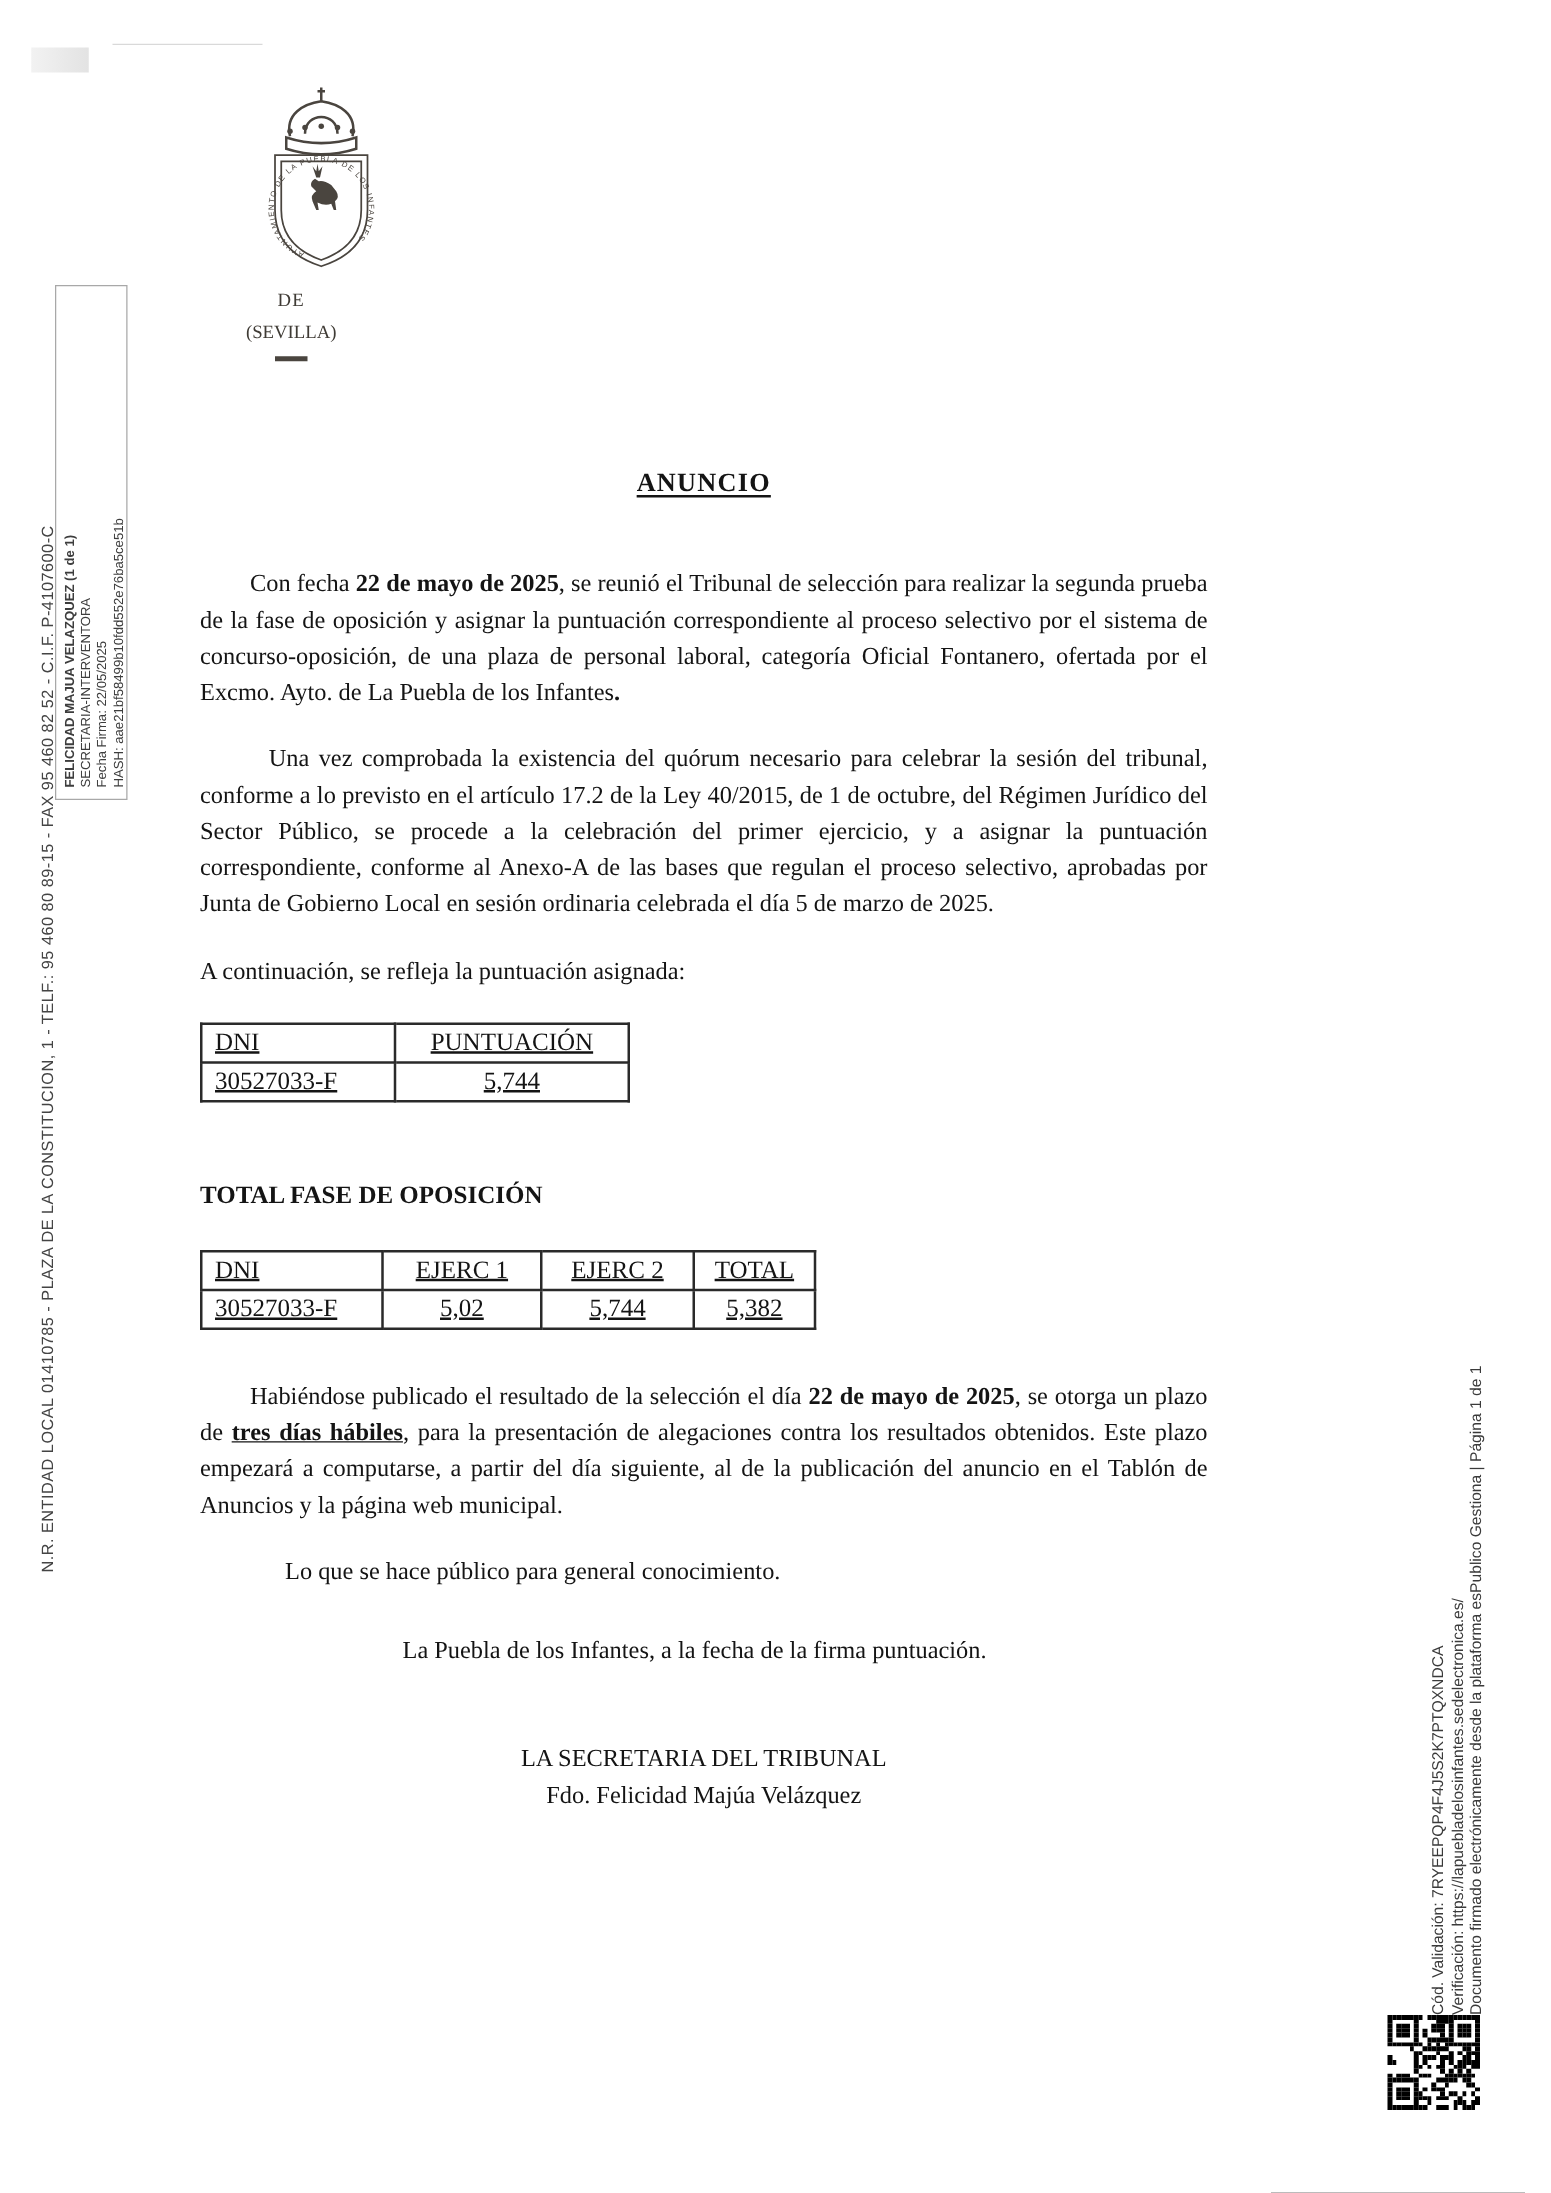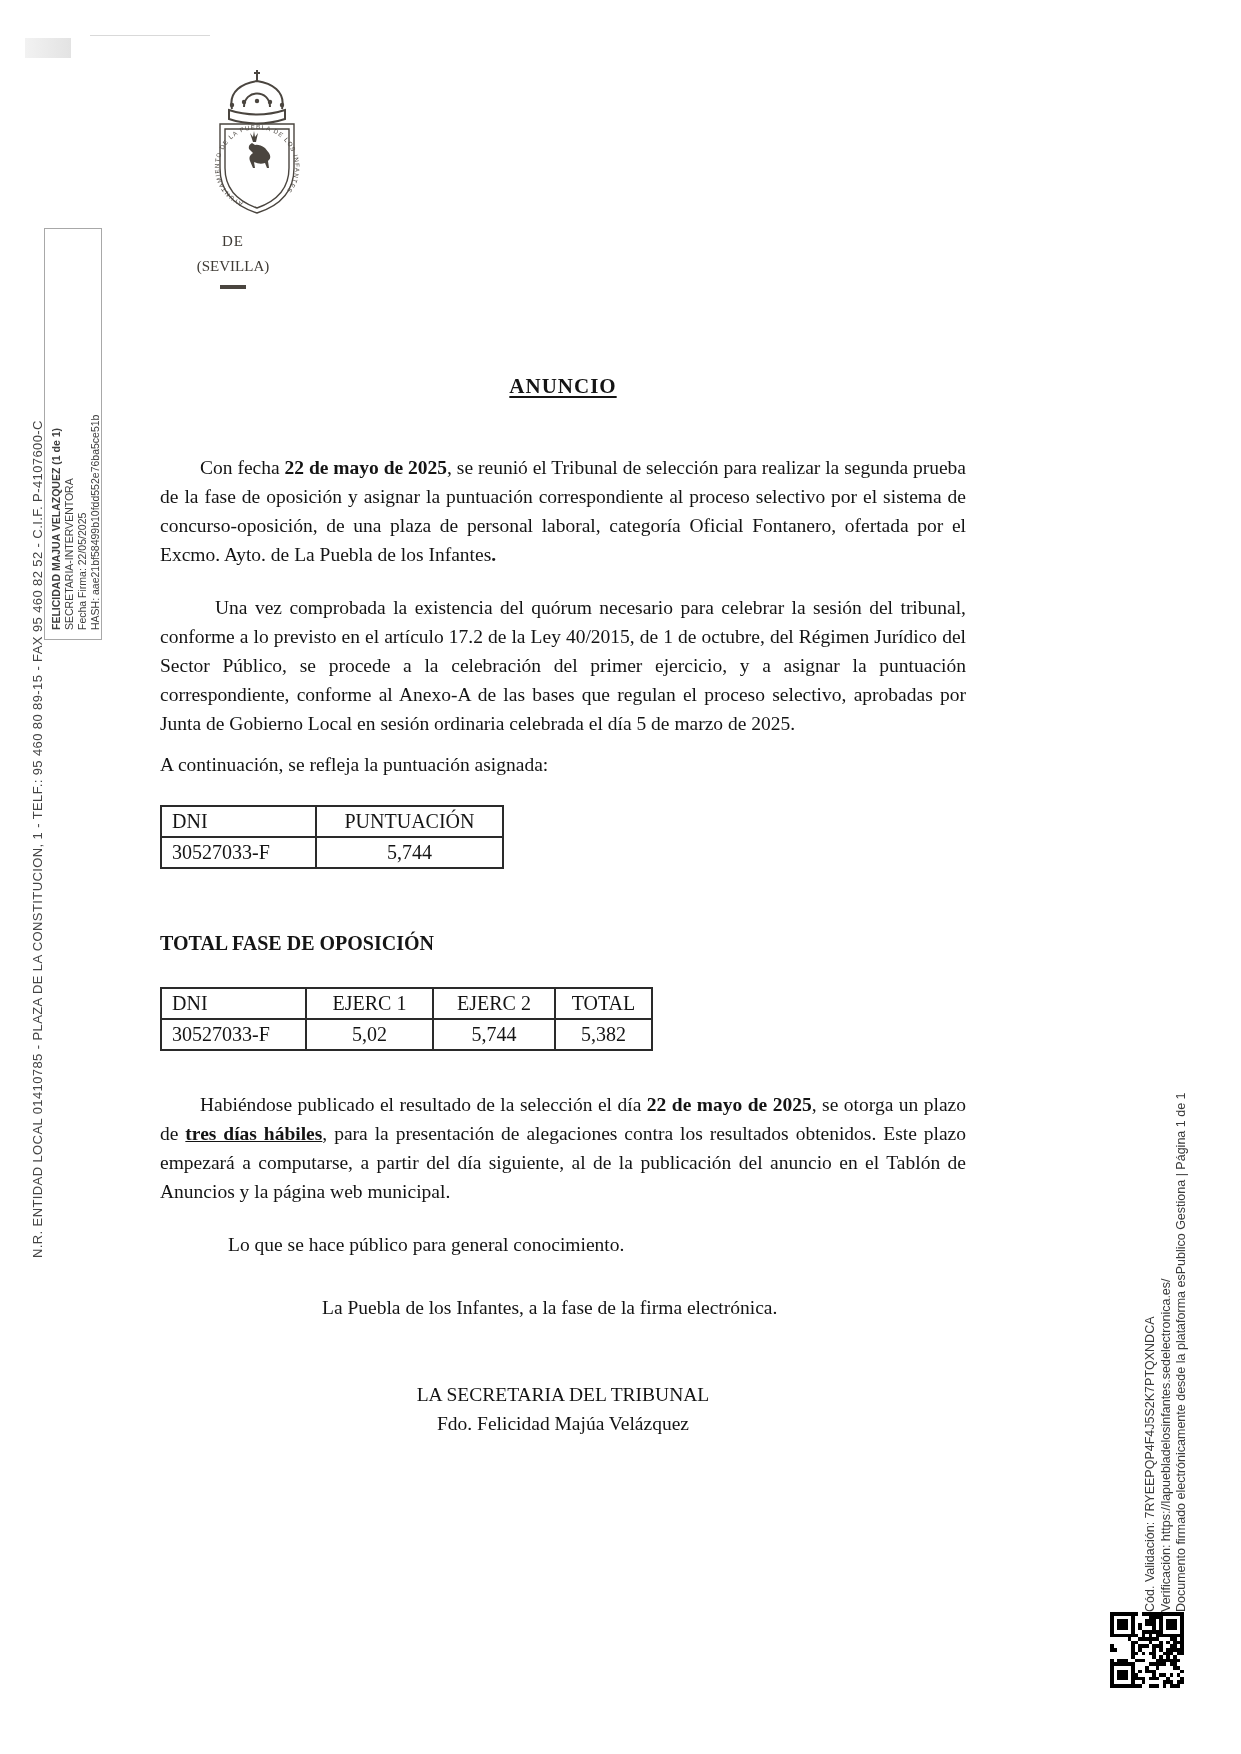--- a/index.html
+++ b/index.html
@@ -25,28 +25,28 @@
   .sig-meta .l1{font-weight:bold;}
   .entity-line{left:30px;top:1258px;font-size:13px;letter-spacing:0.4px;color:#444;}
   
   .main{position:absolute;left:160px;top:372px;width:806px;font-size:19.5px;line-height:29px;
         text-align:justify;}
   .title{text-align:center;font-weight:bold;font-size:21px;letter-spacing:1px;
          text-decoration:underline;text-decoration-thickness:2px;text-underline-offset:3px;}
   .p{margin:0;}
   .p1{margin-top:52px;text-indent:40px;}
   .p2{margin-top:24px;text-indent:55px;}
-  .p3{margin-top:12px;}
+  .p3{margin-top:25px;}
   .b{font-weight:bold;}
   .u{text-decoration:underline;}
   .h2{margin-top:26px;font-weight:bold;font-size:20px;text-align:left;}
   .h2b{margin-top:60px;}
   table{border-collapse:collapse;margin-top:26px;font-size:20px;}
   .tbl2{margin-top:29px;}
-  th,td{border:2px solid #2a2a2a;font-weight:normal;padding:0 10px;height:28px;}
+  th,td{border:2px solid #2a2a2a;font-weight:normal;padding:0 10px;height:28px;text-decoration:underline;}
   th{text-align:left;}
   th.c{text-align:center;}
   td.c{text-align:center;}
   .p4{margin-top:39px;text-indent:40px;}
   .closing1{margin-top:24px;text-indent:68px;text-align:left;}
   .closing2{margin-top:34px;text-indent:162px;text-align:left;}
   .sigblock{margin-top:58px;text-align:center;}
   
   .validation{left:1143px;top:1612px;font-size:12.5px;line-height:15.5px;color:#3a3a3a;}
   
@@ -153,21 +153,21 @@
         <td class="c">5,744</td>
         <td class="c">5,382</td>
       </tr>
     </tbody>
       </table>
 
     <p class="p p4"><span>Habiéndose publicado el resultado de la selección el día </span><span class="b">22 de mayo de 2025</span><span>, se otorga un plazo de </span><span class="b u">tres días hábiles</span><span>, para la presentación de alegaciones contra los resultados obtenidos. Este plazo empezará a computarse, a partir del día siguiente, al de la publicación del anuncio en el Tablón de Anuncios y la página web municipal.</span></p>
 
     <p class="p closing1">Lo que se hace público para general conocimiento.</p>
 
-    <p class="p closing2">La Puebla de los Infantes, a la fase de la firma electrónica.</p>
+    <p class="p closing2">La Puebla de los Infantes, a la fecha de la firma puntuación.</p>
 
     <div class="sigblock">
       <div>LA SECRETARIA DEL TRIBUNAL</div>
       <div>Fdo. Felicidad Majúa Velázquez</div>
     </div>
   </div>
 
   <div class="vtext validation">
     <div>Cód. Validación: 7RYEEPQP4F4J5S2K7PTQXNDCA</div>
     <div>Verificación: https://lapuebladelosinfantes.sedelectronica.es/</div>

